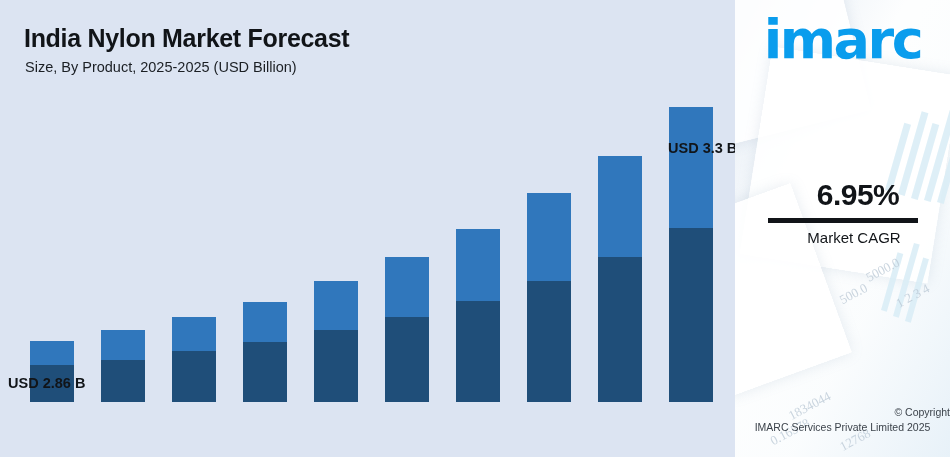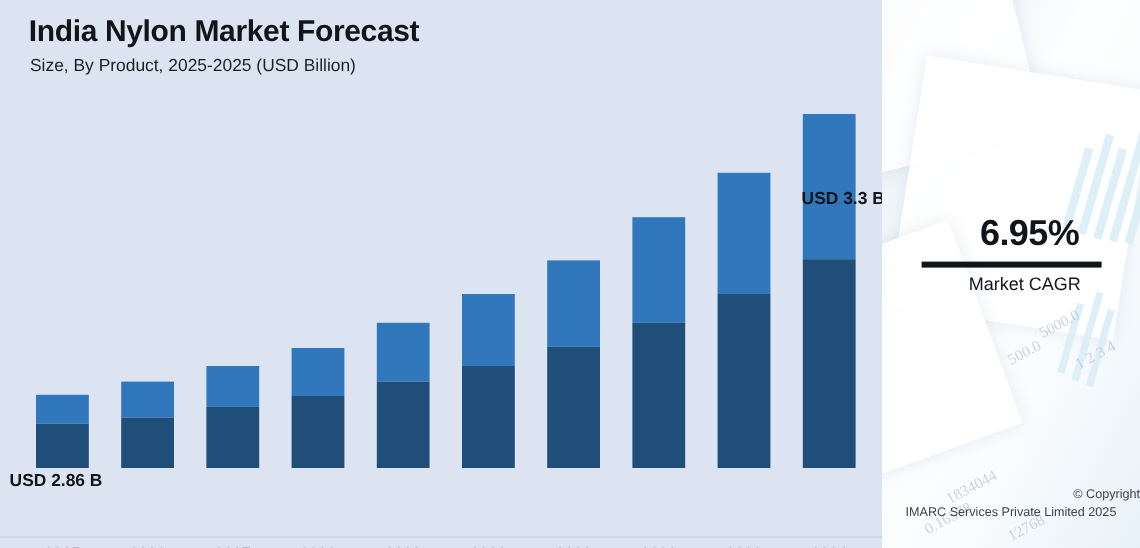--- a/index.html
+++ b/index.html
@@ -8,21 +8,21 @@
     font-family:"Liberation Sans", sans-serif;
     background:#ffffff;
   }
   #page{
     position:relative;width:950px;height:457px;
     background:#dce4f2;
     box-sizing:border-box;
   }
   
   #chart-panel{
-    position:absolute;left:0;top:0;width:735px;height:361px;
+    position:absolute;left:0;top:12px;width:735px;height:361px;
     background:#dce4f2;
   }
   #page-title{
     position:absolute;left:24px;top:12px;
     font-size:25px;font-weight:bold;color:#111418;
     letter-spacing:-0.3px;
   }
   #page-subtitle{
     position:absolute;left:25px;top:47px;
     font-size:14.5px;font-weight:normal;color:#1b1f24;
@@ -38,21 +38,20 @@
   .bar-group{
     position:absolute;bottom:0;width:44px;
   }
   .seg{width:100%;display:block;}
   .seg-top{background:#3077bc;}
   .seg-bottom{background:#1f4e79;}
   .bar-callout{
     position:absolute;
     font-size:14.5px;font-weight:bold;color:#111418;
     white-space:nowrap;
-    margin-top:30px;
   }
   #axis-labels{
     position:absolute;left:0;top:394px;width:735px;height:24px;
   }
   .axis-tick{
     position:absolute;width:70px;text-align:center;
     font-size:13.5px;color:#2b3138;
   }
 
   
@@ -213,20 +212,21 @@
       <div class="bg-bar" style="left:170px;top:255px;width:6px;height:66px;"></div>
       <div class="bg-num" style="left:104px;top:286px;">500.0</div>
       <div class="bg-num" style="left:130px;top:262px;">5000.0</div>
       <div class="bg-num" style="left:160px;top:288px;">1 2 3 4</div>
       <div class="bg-num" style="left:52px;top:398px;">1834044</div>
       <div class="bg-num" style="left:34px;top:424px;">0.16578</div>
       <div class="bg-num" style="left:104px;top:432px;">12768</div>
     </div>
 
     <div id="logo-wrap">
+      <div id="logo-word">imarc</div>
     </div>
 
     <div id="cagr-value">6.95%</div>
     <div id="cagr-rule"></div>
     <div id="cagr-label">Market CAGR</div>
 
     <div id="copyright-line1">© Copyright</div>
     <div id="copyright-line2">IMARC Services Private Limited 2025</div>
   </div>
 

